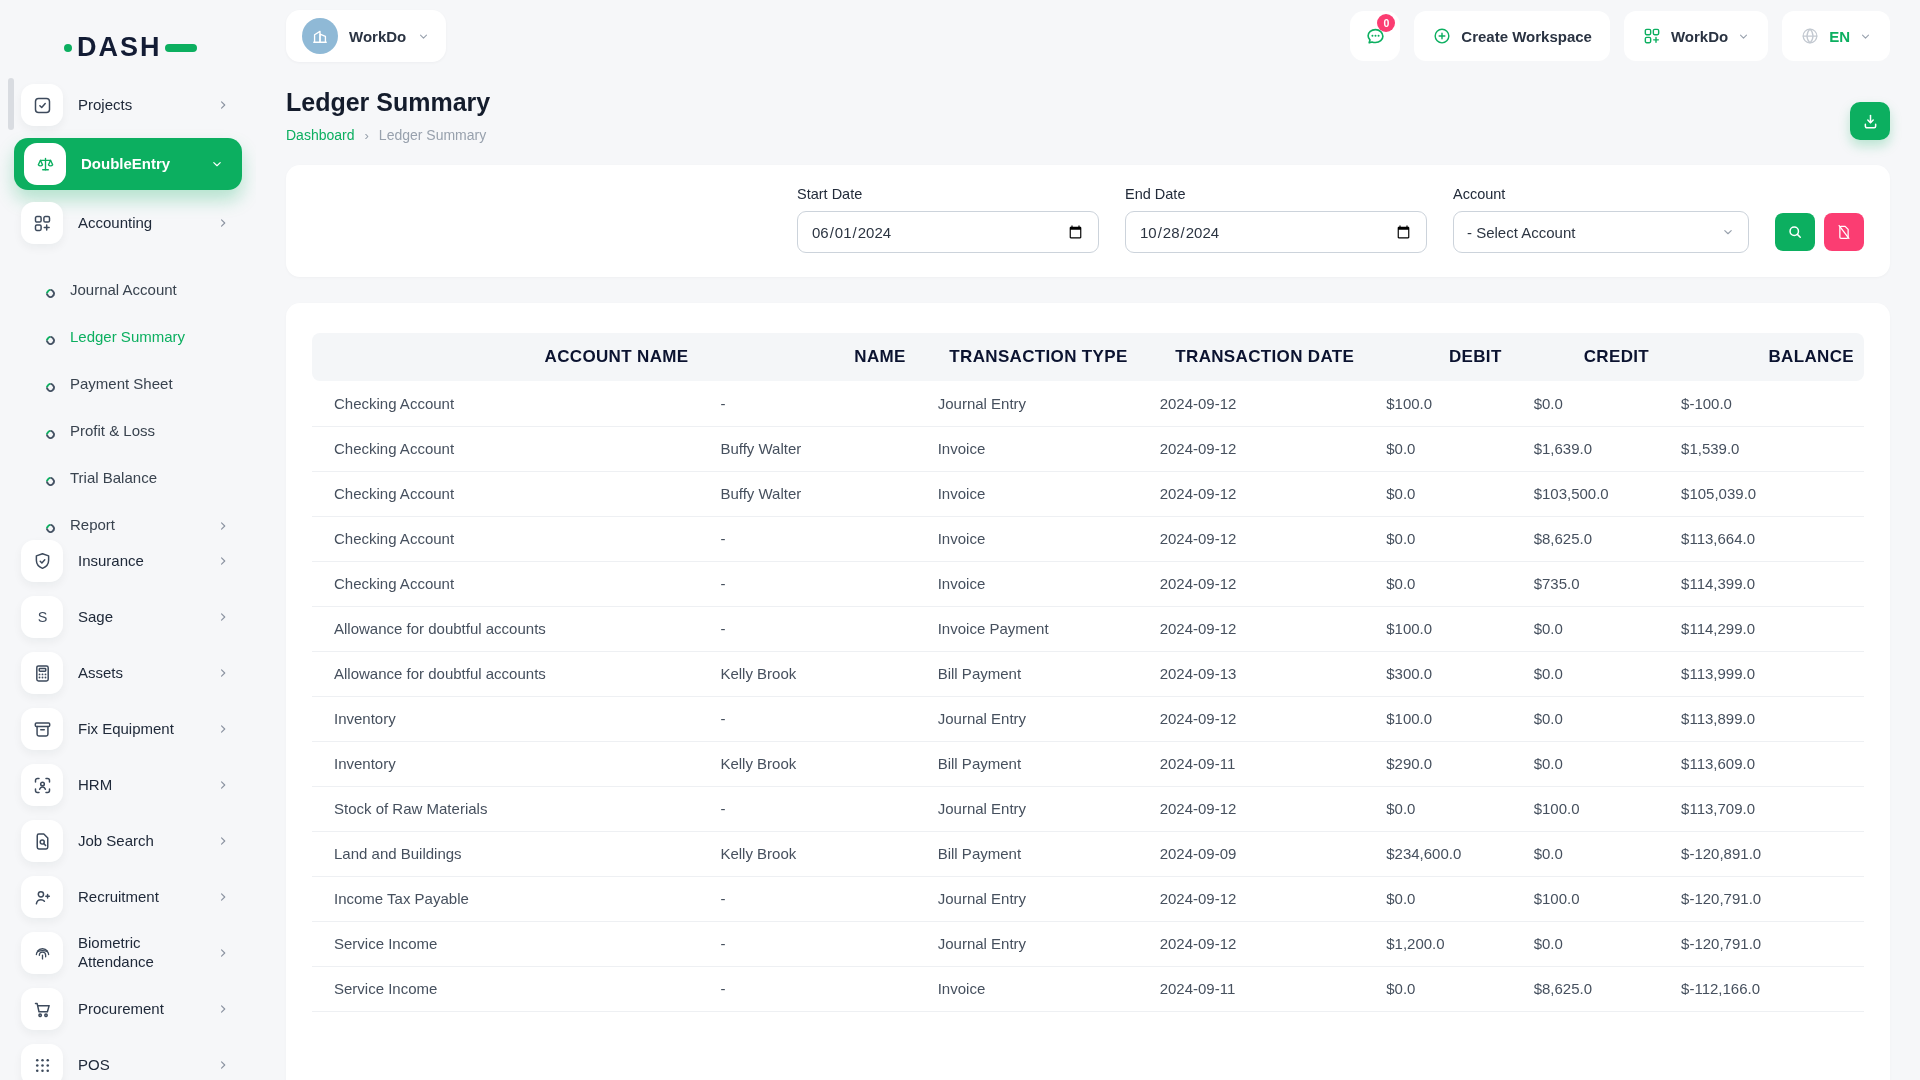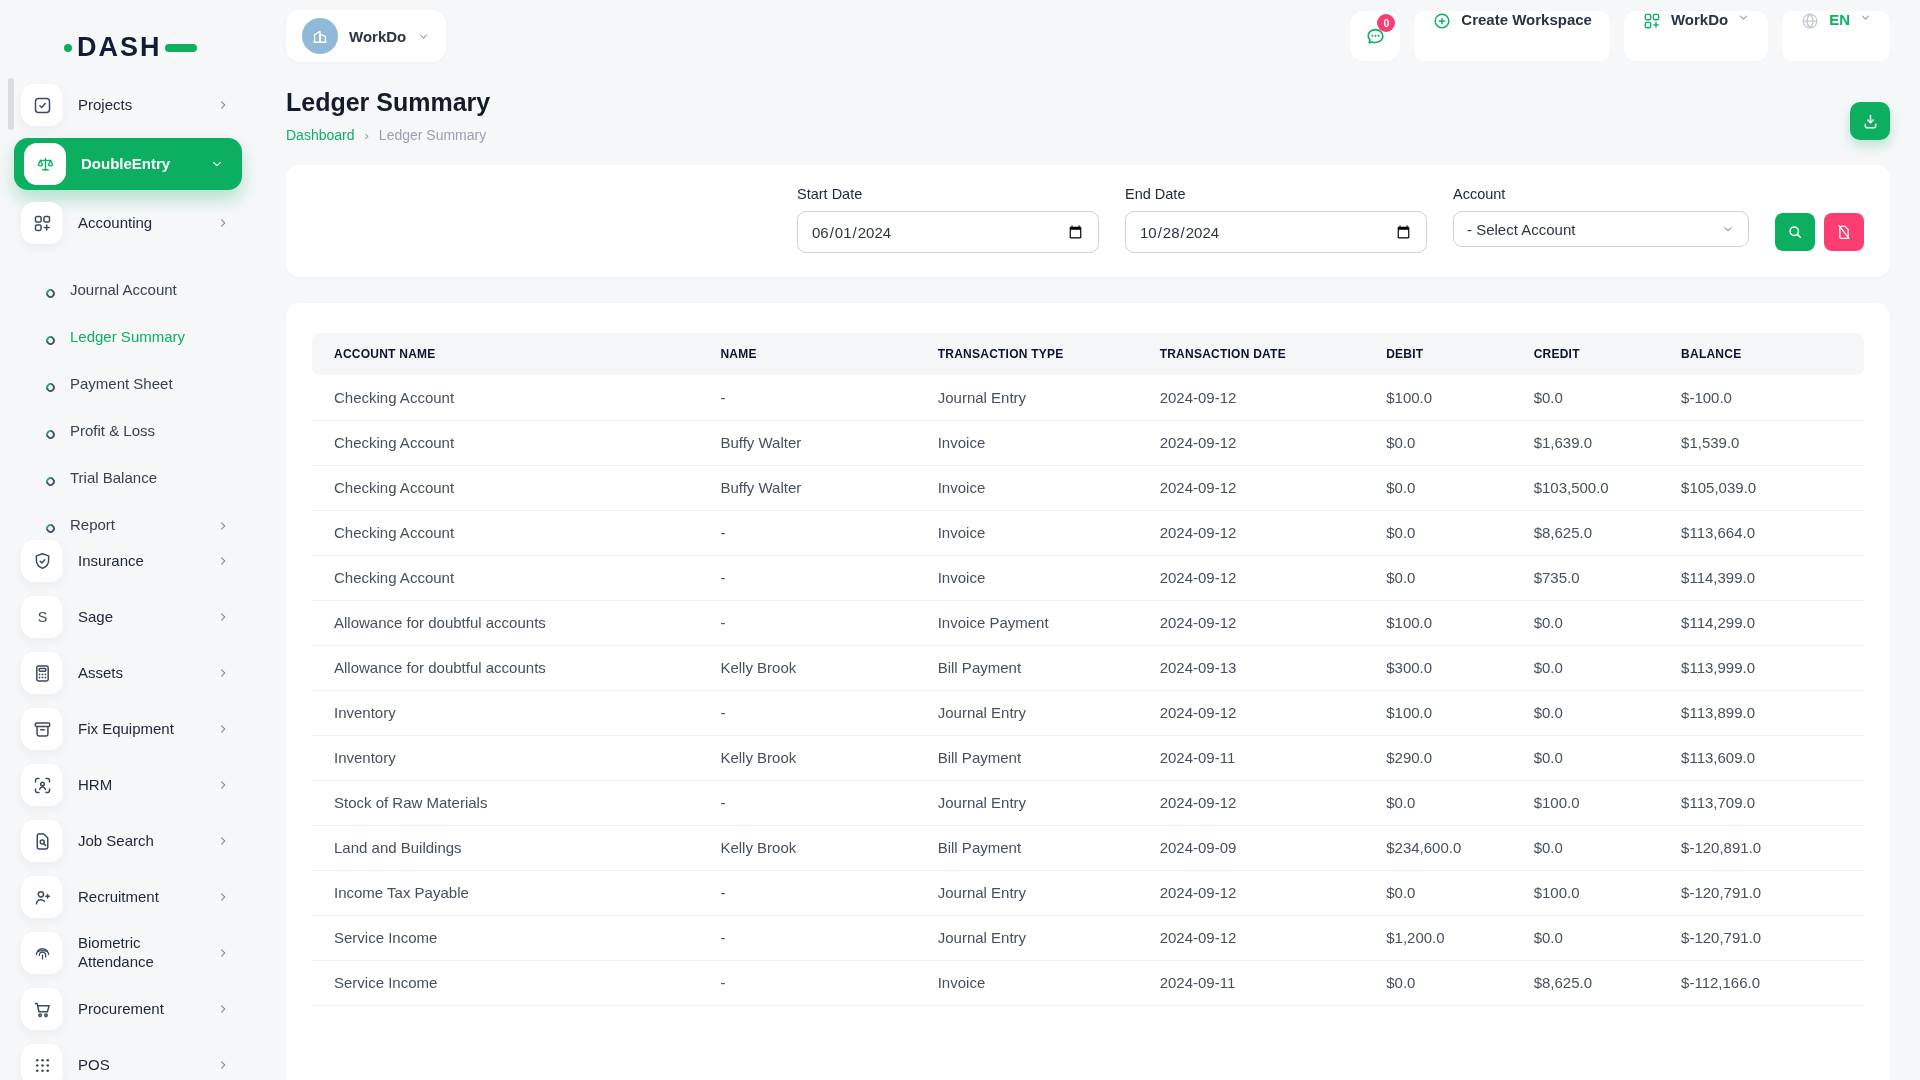--- a/index.html
+++ b/index.html
@@ -48,21 +48,21 @@
   .avatar{width:36px;height:36px;border-radius:50%;background:#8fb9d6;display:flex;align-items:center;
     justify-content:center;color:#fff}
   .avatar svg{width:20px;height:20px}
   .ws-label{font-size:15px;font-weight:600;color:#2a3342}
   .actions{display:flex;align-items:center;gap:14px}
   .icon-pill{position:relative;width:50px;height:50px;background:#fff;border-radius:14px;display:flex;
     align-items:center;justify-content:center;color:var(--green);cursor:pointer;border:none}
   .icon-pill svg{width:23px;height:23px}
   .badge{position:absolute;top:3px;right:5px;min-width:18px;height:18px;border-radius:9px;background:var(--pink);
     color:#fff;font-size:10.5px;font-weight:700;display:flex;align-items:center;justify-content:center;padding:0 4px}
-  .text-pill{background:#fff;border-radius:12px;height:50px;display:flex;align-items:flex-start;gap:9px;
+  .text-pill{background:#fff;border-radius:12px;height:50px;display:flex;align-items:center;gap:9px;
     padding:0 18px;font-size:15px;color:#2a3342;font-weight:600;cursor:pointer;border:none;font-family:inherit}
   .text-pill svg{width:20px;height:20px}
   .ic-green{color:var(--green);display:flex}
   .ic-gray{color:#c3c9d1;display:flex}
   .pill-chev{color:#98a1ad;display:flex}
   .pill-chev svg{width:13px;height:13px}
   .lang-label{color:var(--green);font-weight:700}
 
   
   .content{position:absolute;left:256px;right:0;top:72px;bottom:0;padding:16px 30px 0;overflow:hidden}
@@ -76,36 +76,36 @@
     display:flex;align-items:center;justify-content:center;cursor:pointer;margin-top:14px;
     box-shadow:0 6px 12px rgba(12,175,96,.25)}
   .export-btn svg{width:19px;height:19px}
 
   .filter-card{margin-top:22px;background:#fff;border-radius:14px;padding:21px 26px 24px;display:flex;
     justify-content:flex-end;gap:26px;box-shadow:0 1px 3px rgba(20,20,43,.03)}
   .field{display:flex;flex-direction:column}
   .field > label{font-size:14.5px;font-weight:500;color:#222b3a;margin-bottom:9px}
   .field input{width:302px;height:42px;border:1px solid var(--inb);border-radius:9px;padding:0 13px;
     font-size:15px;color:#2c3542;background:#fff;font-family:inherit}
-  .select-box{width:296px;height:36px;border:1px solid var(--inb);border-radius:9px;padding:0 13px;
+  .select-box{width:296px;height:42px;border:1px solid var(--inb);border-radius:9px;padding:0 13px;
     display:flex;align-items:center;justify-content:space-between;font-size:15px;color:#2c3542;
     background:#fff;cursor:pointer}
   .select-box .pill-chev svg{width:14px;height:14px}
   .btn-group{display:flex;gap:9px;align-items:flex-end;padding-bottom:2px}
   .btn-sm{width:40px;height:38px;border-radius:8px;border:none;color:#fff;display:flex;align-items:center;
     justify-content:center;cursor:pointer}
   .btn-sm svg{width:18px;height:18px}
   .btn-search{background:var(--green)}
   .btn-reset{background:var(--pink)}
 
   .table-card{margin-top:26px;background:#fff;border-radius:14px 14px 0 0;padding:30px 26px 0;height:100%;
     box-shadow:0 1px 3px rgba(20,20,43,.03)}
   table{width:100%;border-collapse:collapse;table-layout:fixed}
-  thead th{background:var(--thead);font-size:12px;font-weight:700;color:var(--theadtx);text-transform:uppercase;
-    letter-spacing:.02em;text-align:left;padding:14px 10px 14px 22px;white-space:nowrap}
+  thead th{background:var(--thead);font-size:17px;font-weight:700;color:var(--theadtx);text-transform:uppercase;
+    letter-spacing:.02em;text-align:right;padding:14px 10px 14px 22px;white-space:nowrap}
   thead th:first-child{border-radius:8px 0 0 8px}
   thead th:last-child{border-radius:0 8px 8px 0}
   tbody td{height:45px;padding:0 10px 0 22px;font-size:15px;color:var(--cell);border-bottom:1px solid var(--border);
     white-space:nowrap;overflow:hidden;text-overflow:ellipsis}
 </style>
 </head>
 <body>
 
 <div class="app">
 

